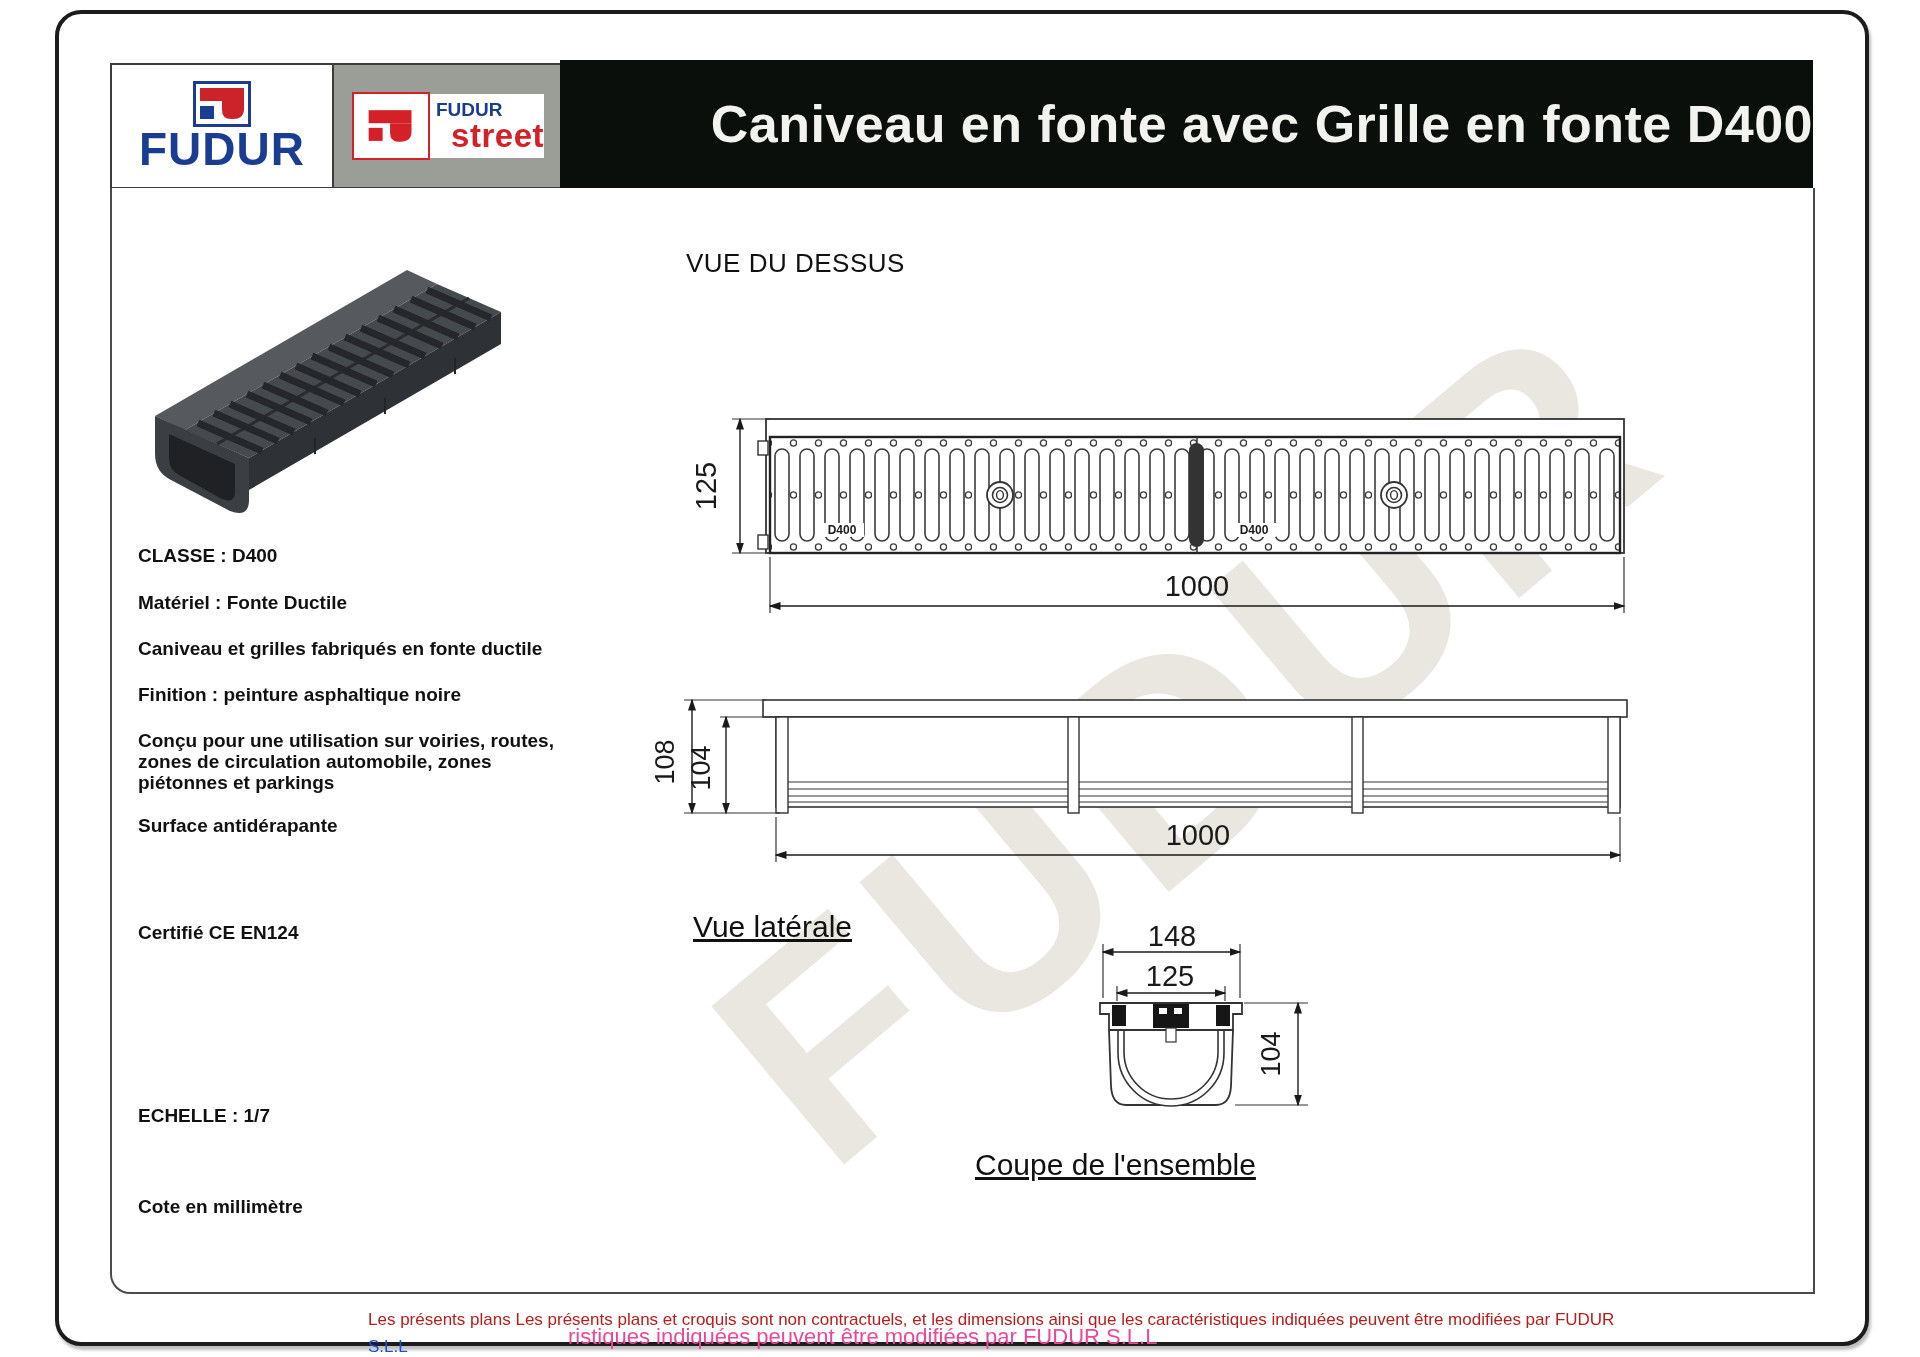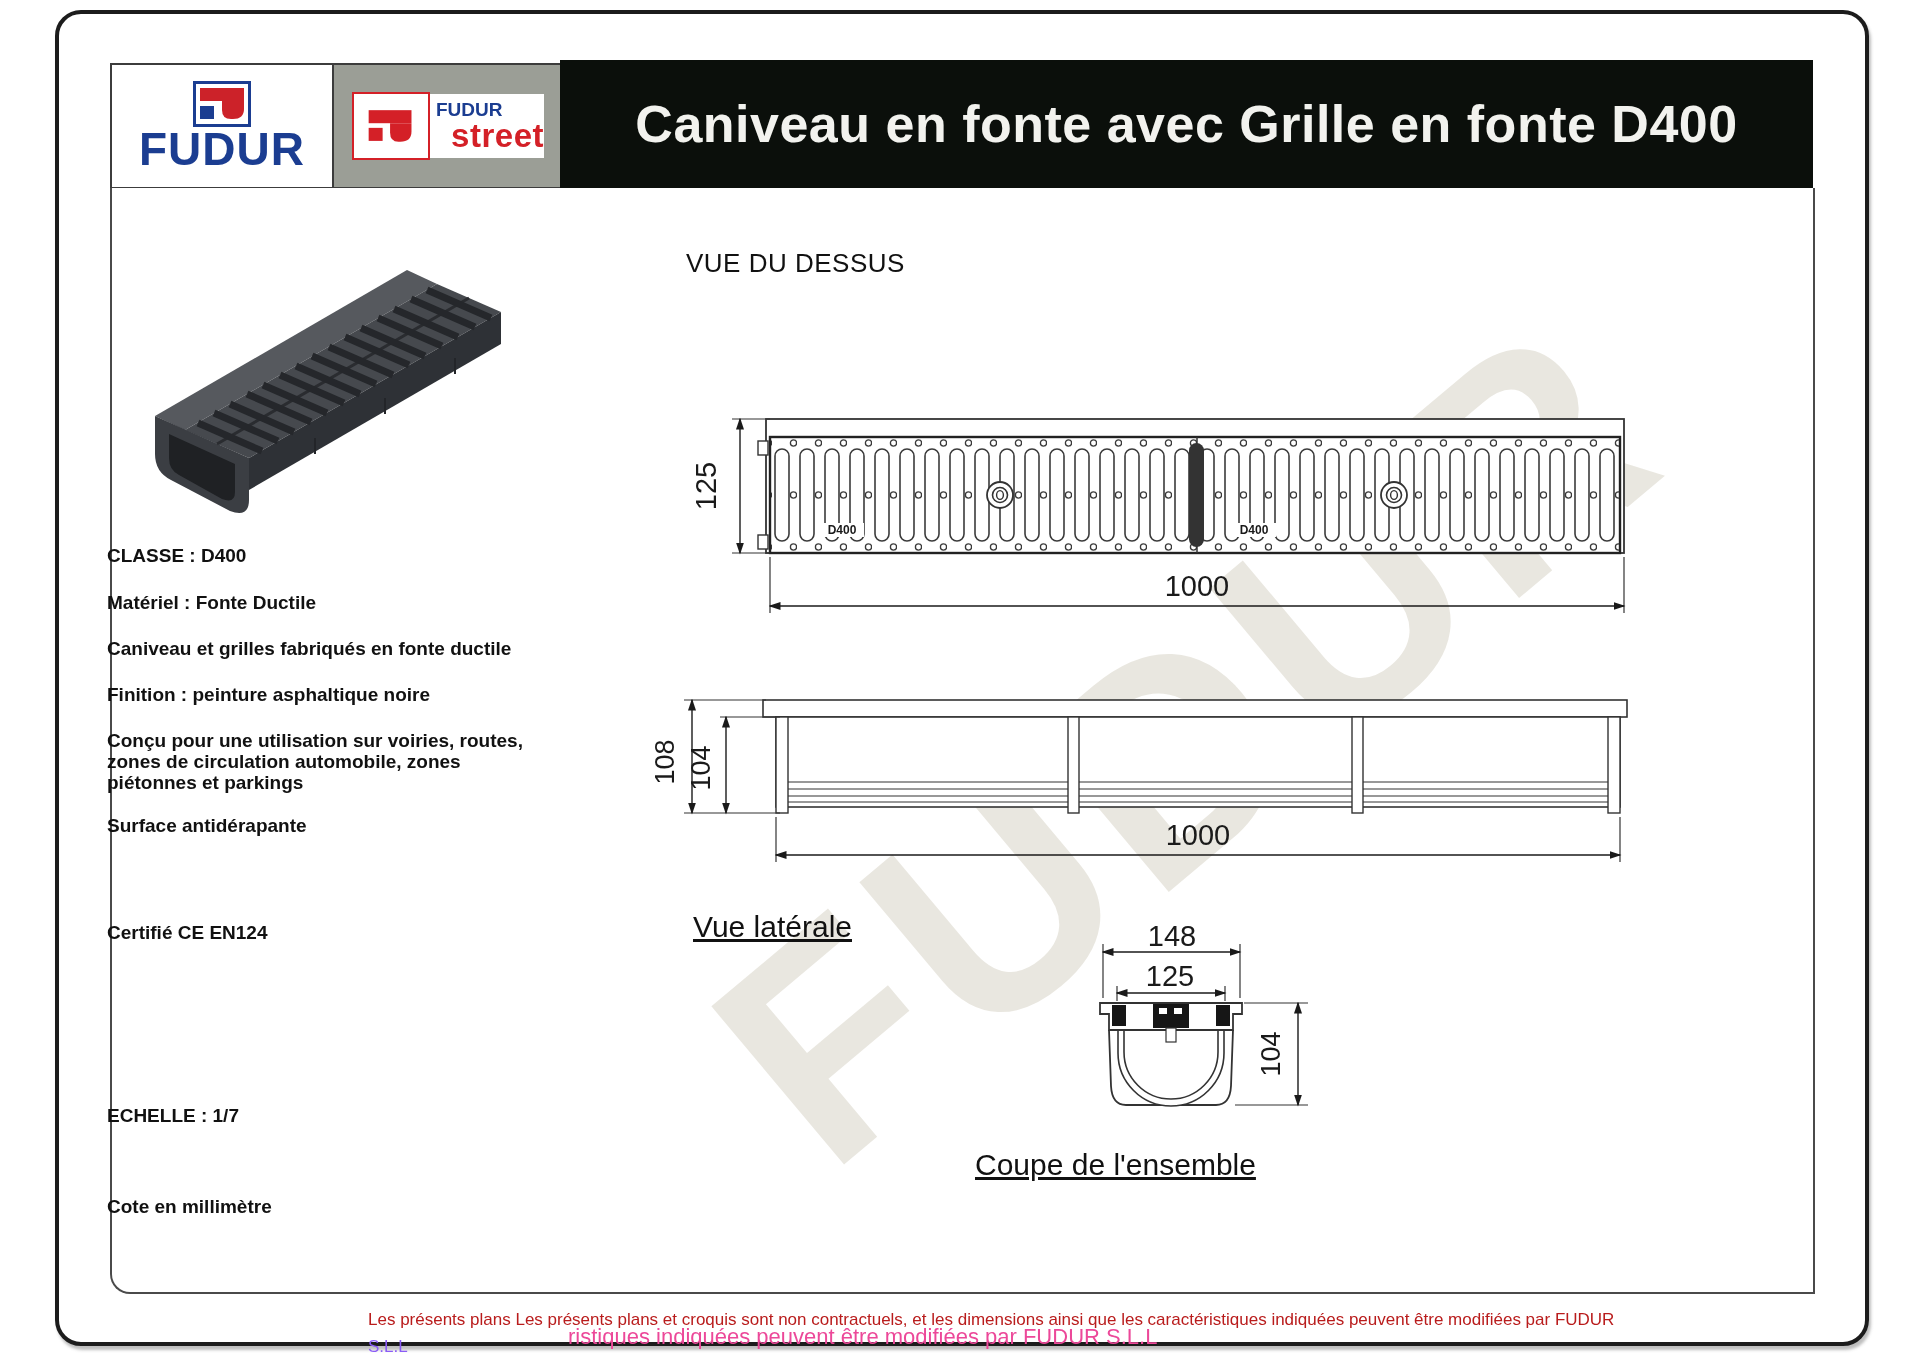--- a/index.html
+++ b/index.html
@@ -14,36 +14,36 @@
   .fudur-word{font-weight:bold;font-size:46px;letter-spacing:1px;color:#1b3d91;line-height:44px;}
   .logo-cell2{left:332px;top:63px;width:228px;height:122px;background:#9b9e96;border:2px solid #3c3c3c;
               display:flex;align-items:center;justify-content:center;gap:0;}
   .street-box{background:#fff;border:2px solid #d42027;width:74px;height:64px;display:flex;
               align-items:center;justify-content:center;}
   .street-text{background:#fff;width:108px;height:64px;display:flex;flex-direction:column;
                justify-content:center;padding-left:6px;}
   .street-brand{color:#1b3d91;font-weight:bold;font-size:19px;line-height:20px;}
   .street-name{color:#d42027;font-weight:bold;font-size:33px;line-height:32px;letter-spacing:.5px;text-align:right;}
   .title-bar{left:560px;top:60px;width:1253px;height:128px;background:#0b0f0b;display:flex;
-             align-items:center;justify-content:center;}
+             align-items:center;justify-content:flex-end;}
   .title-text{color:#f2f2ee;font-weight:bold;font-size:52px;letter-spacing:.5px;}
   
   .sidebar{left:110px;top:188px;width:450px;height:1104px;background:#fff;border:2px solid #4a4a4a;
            border-top:none;border-bottom-left-radius:20px;}
   .draw-panel{left:560px;top:188px;width:1253px;height:1104px;background:#fff;border:2px solid #4a4a4a;
               border-top:none;border-left:none;}
-  .spec{left:107px;width:432px;font-weight:bold;font-size:19px;line-height:21px;}
+  .spec{left:138px;width:432px;font-weight:bold;font-size:19px;line-height:21px;}
   .view-title-b{font-weight:normal;font-size:26px;letter-spacing:.5px;}
   .view-title{font-size:30px;text-decoration:underline;}
   .watermark-layer{left:564px;top:192px;width:1246px;height:1098px;overflow:hidden;
                    display:flex;align-items:center;justify-content:center;pointer-events:none;}
   .watermark{transform:rotate(-40deg);font-weight:bold;font-size:300px;letter-spacing:12px;
              color:#d8d4c7;opacity:.55;white-space:nowrap;}
   .footer1{left:368px;top:1310px;width:1300px;font-size:17px;color:#b91c1c;}
-  .footer2{left:368px;top:1337px;font-size:17px;color:#8b5cf6;}
+  .footer2{left:368px;top:1337px;font-size:17px;color:#1d4ed8;}
   .ghost{left:568px;top:1324px;width:1100px;font-size:22px;color:#ec4899;filter:blur(.4px);}
   svg text{font-family:"Liberation Sans",sans-serif;fill:#1a1a1a;}
 </style>
 </head>
 <body>
 
 <div id="canvas">
 
   <svg width="0" height="0" style="position:absolute" aria-hidden="true">
     <defs>

